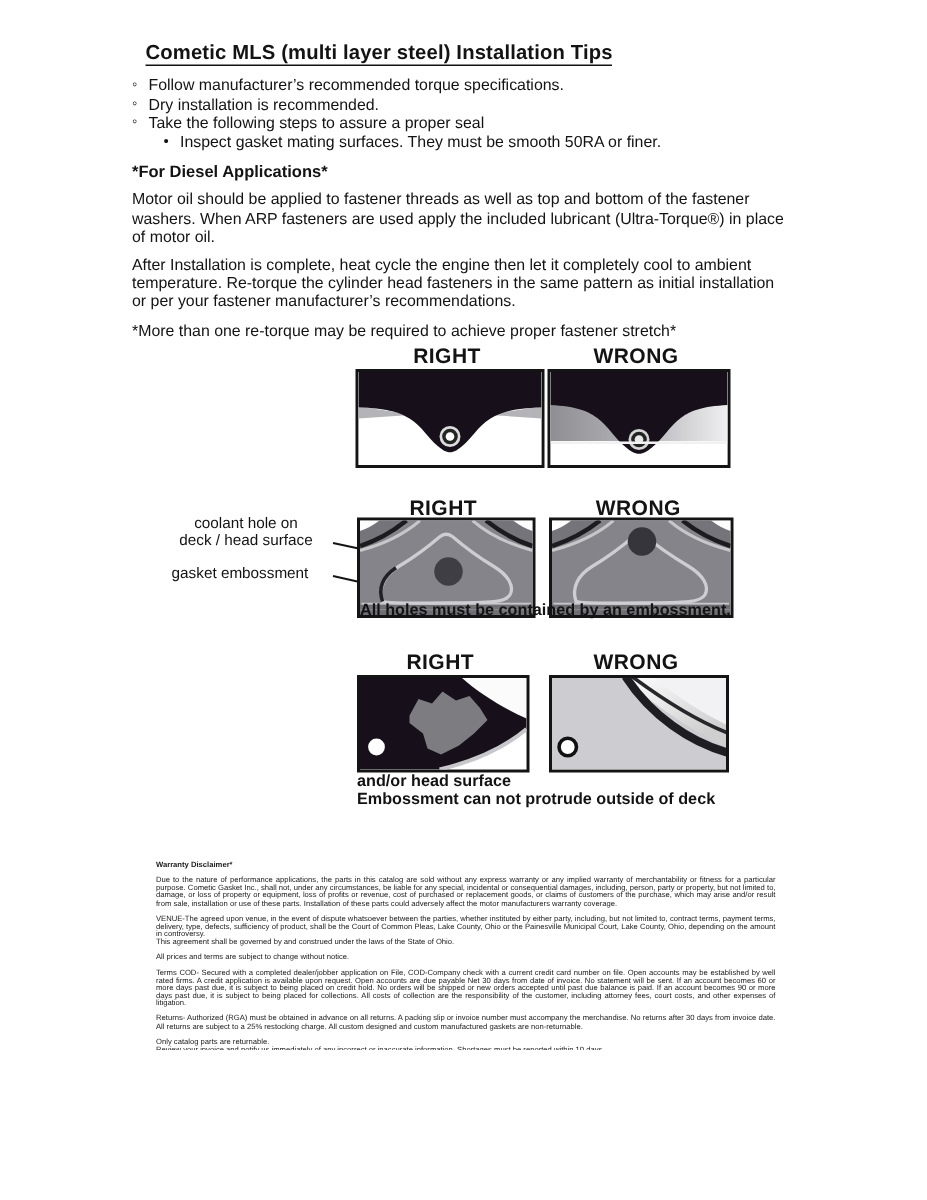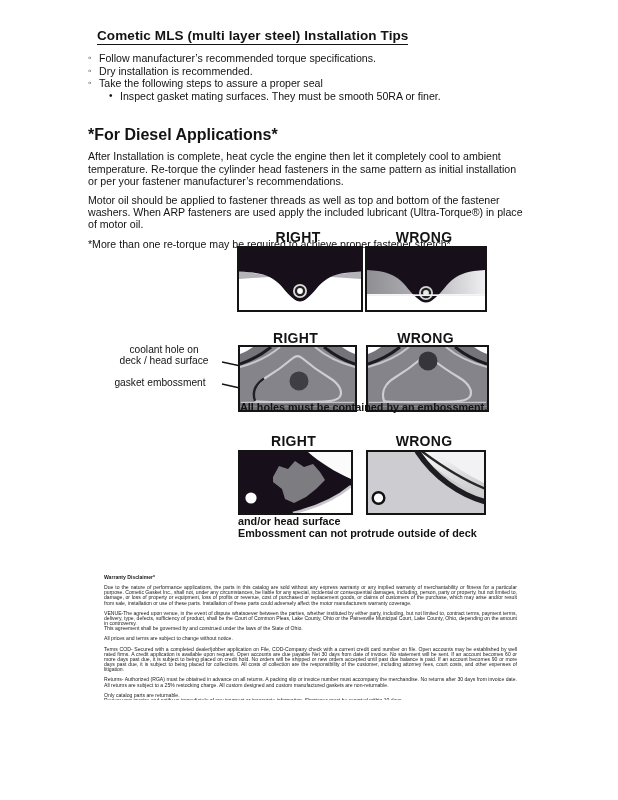--- a/index.html
+++ b/index.html
@@ -12,21 +12,21 @@
   .top-text{position:absolute;left:88px;top:26px;width:436px;}
   .title{
     display:inline-block;margin:0 0 7px 9px;font-size:13.5px;font-weight:bold;
     letter-spacing:.1px;border-bottom:1.6px solid #131313;padding-bottom:1px;
   }
   .bullets{list-style:none;margin:0;padding:0;font-size:10.6px;line-height:12.6px;}
   .bullets li{padding-left:11px;position:relative;}
   .bullets li.lvl1::before{content:"◦";position:absolute;left:0;top:0;font-size:10px;}
   .bullets li.lvl2{margin-left:21px;}
   .bullets li.lvl2::before{content:"•";position:absolute;left:0;top:0;font-size:10px;}
-  .diesel-heading{margin:24px 0 6px 0;font-size:16px;font-weight:bold;}
+  .diesel-heading{margin:8px 0 6px 0;font-size:11px;font-weight:bold;}
   .para{margin:0 0 7px 0;font-size:10.6px;line-height:12.2px;}
   
   .rw-label{position:absolute;font-size:14px;font-weight:bold;letter-spacing:.3px;text-align:center;}
   .dbox{position:absolute;border:2px solid #141414;background:#fff;}
   .dbox svg{display:block;width:100%;height:100%;}
   .dcaption{position:absolute;font-size:10.8px;font-weight:bold;line-height:12px;white-space:nowrap;}
   .annot{position:absolute;font-size:10.2px;line-height:11.2px;text-align:center;}
   .leader{position:absolute;}
   
   .warranty{position:absolute;left:104px;top:575px;width:413px;font-size:5.1px;line-height:5.15px;text-align:justify;color:#1a1a1a;}
@@ -43,22 +43,22 @@
 
   <div class="top-text">
     <h1 class="title">Cometic MLS (multi layer steel) Installation Tips</h1>
     <ul class="bullets">
       <li class="lvl1">Follow manufacturer’s recommended torque specifications.</li>
       <li class="lvl1">Dry installation is recommended.</li>
       <li class="lvl1">Take the following steps to assure a proper seal</li>
       <li class="lvl2">Inspect gasket mating surfaces.  They must be smooth 50RA or finer.</li>
     </ul>
     <div class="diesel-heading">*For Diesel Applications*</div>
+    <p class="para">Motor oil should be applied to fastener threads as well as top and bottom of the fastener washers. When ARP fasteners are used apply the included lubricant (Ultra-Torque®) in place of motor oil.</p>
     <p class="para">After Installation is complete, heat cycle the engine then let it completely cool to ambient temperature. Re-torque the cylinder head fasteners in the same pattern as initial installation or per your fastener manufacturer’s recommendations.</p>
-    <p class="para">Motor oil should be applied to fastener threads as well as top and bottom of the fastener washers. When ARP fasteners are used apply the included lubricant (Ultra-Torque®) in place of motor oil.</p>
     <p class="para">*More than one re-torque may be required to achieve proper fastener stretch*</p>
   </div>
 
   <div class="rw-label" style="left:237px;top:229px;width:122px;">RIGHT</div>
   <div class="rw-label" style="left:365px;top:229px;width:118px;">WRONG</div>
 
   <div class="dbox" style="left:237px;top:246px;width:122px;height:62px;">
     <svg viewBox="0 0 122 62" preserveAspectRatio="none">
       <rect width="122" height="62" fill="#ffffff"></rect>
       <polygon points="0,23 37,28.5 0,31" fill="#b4b4b8"></polygon>

